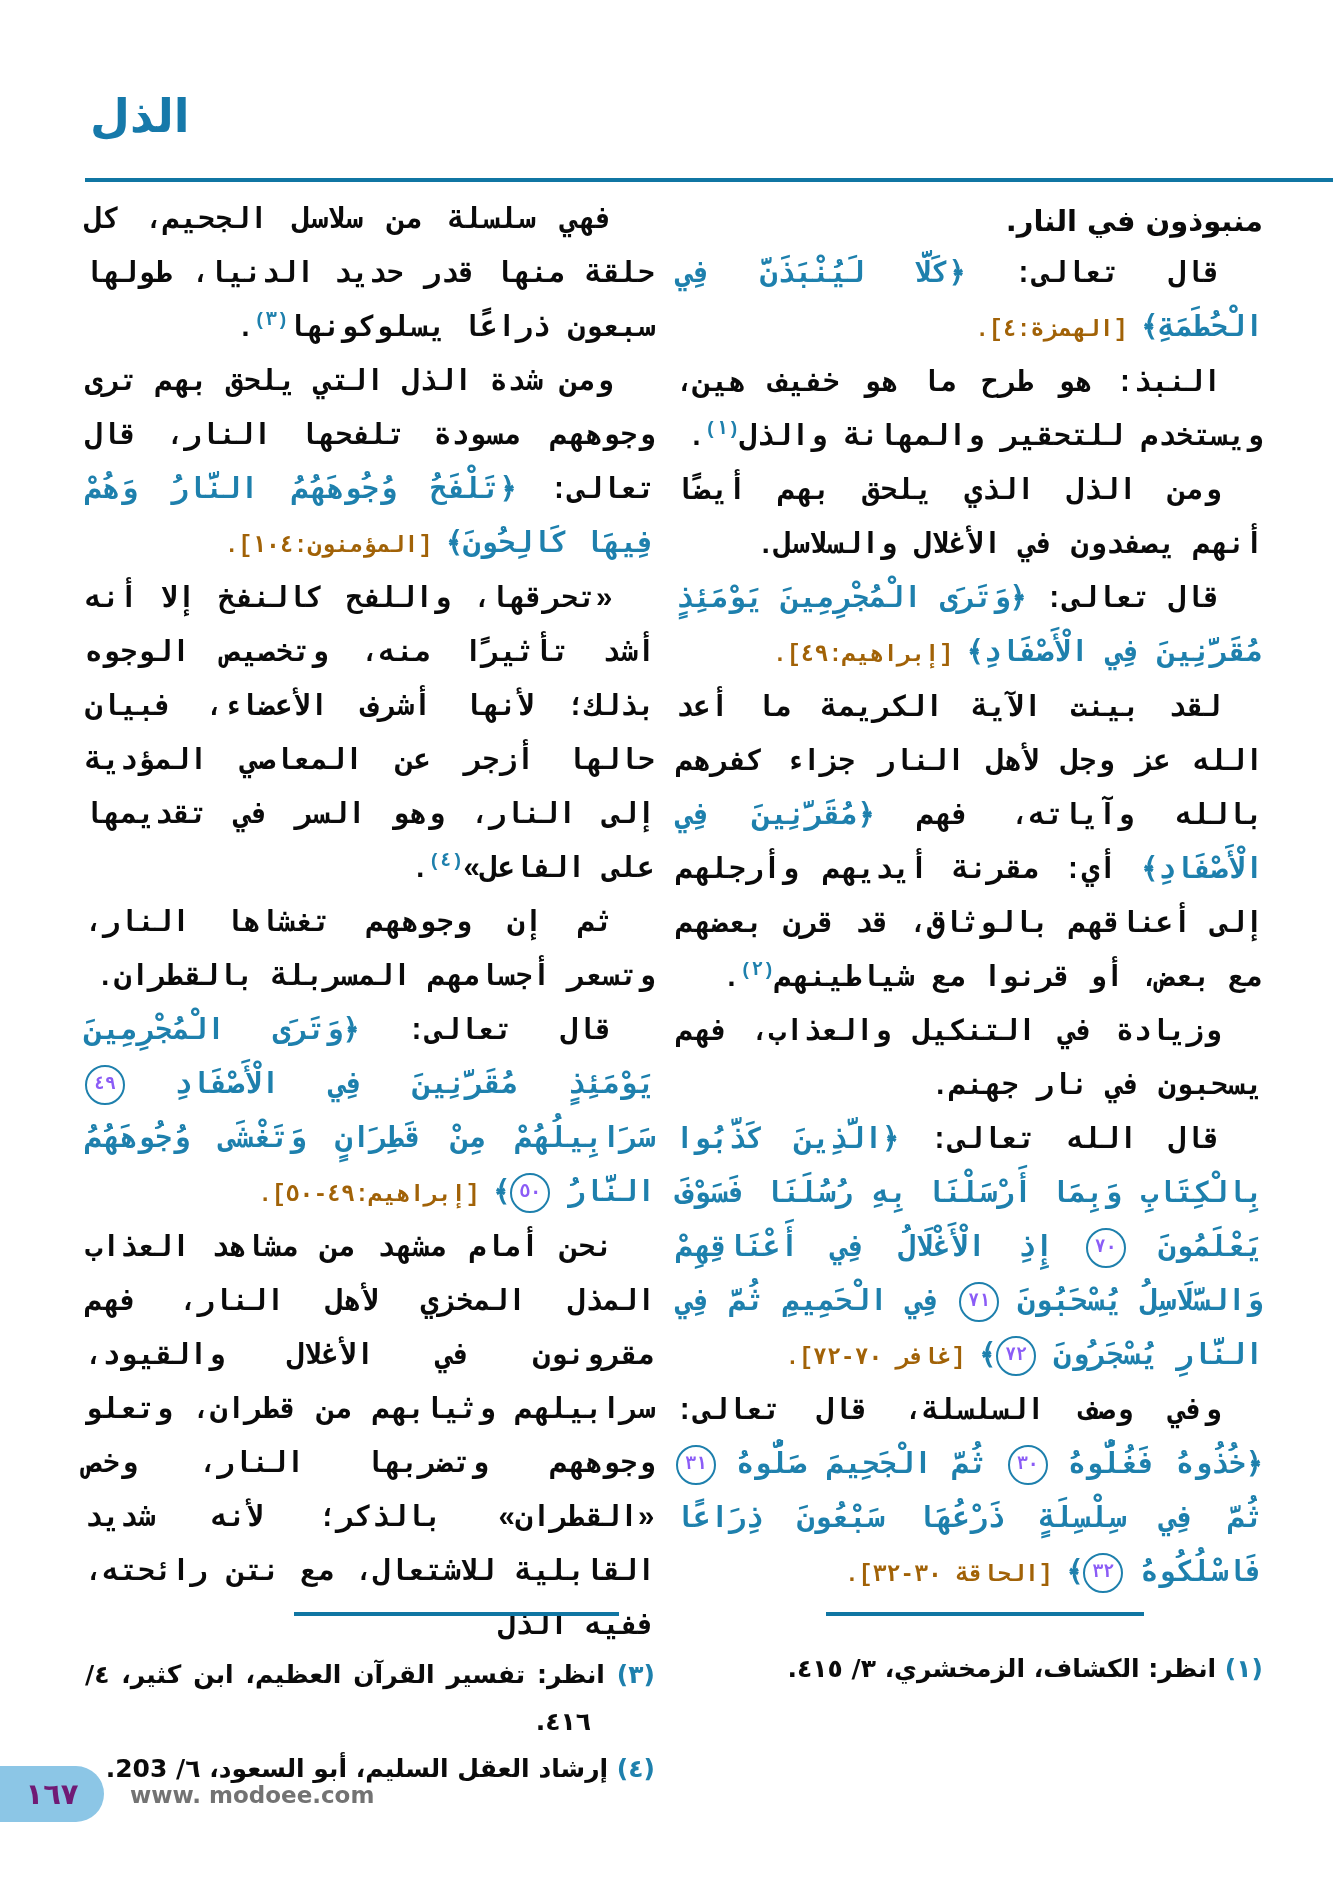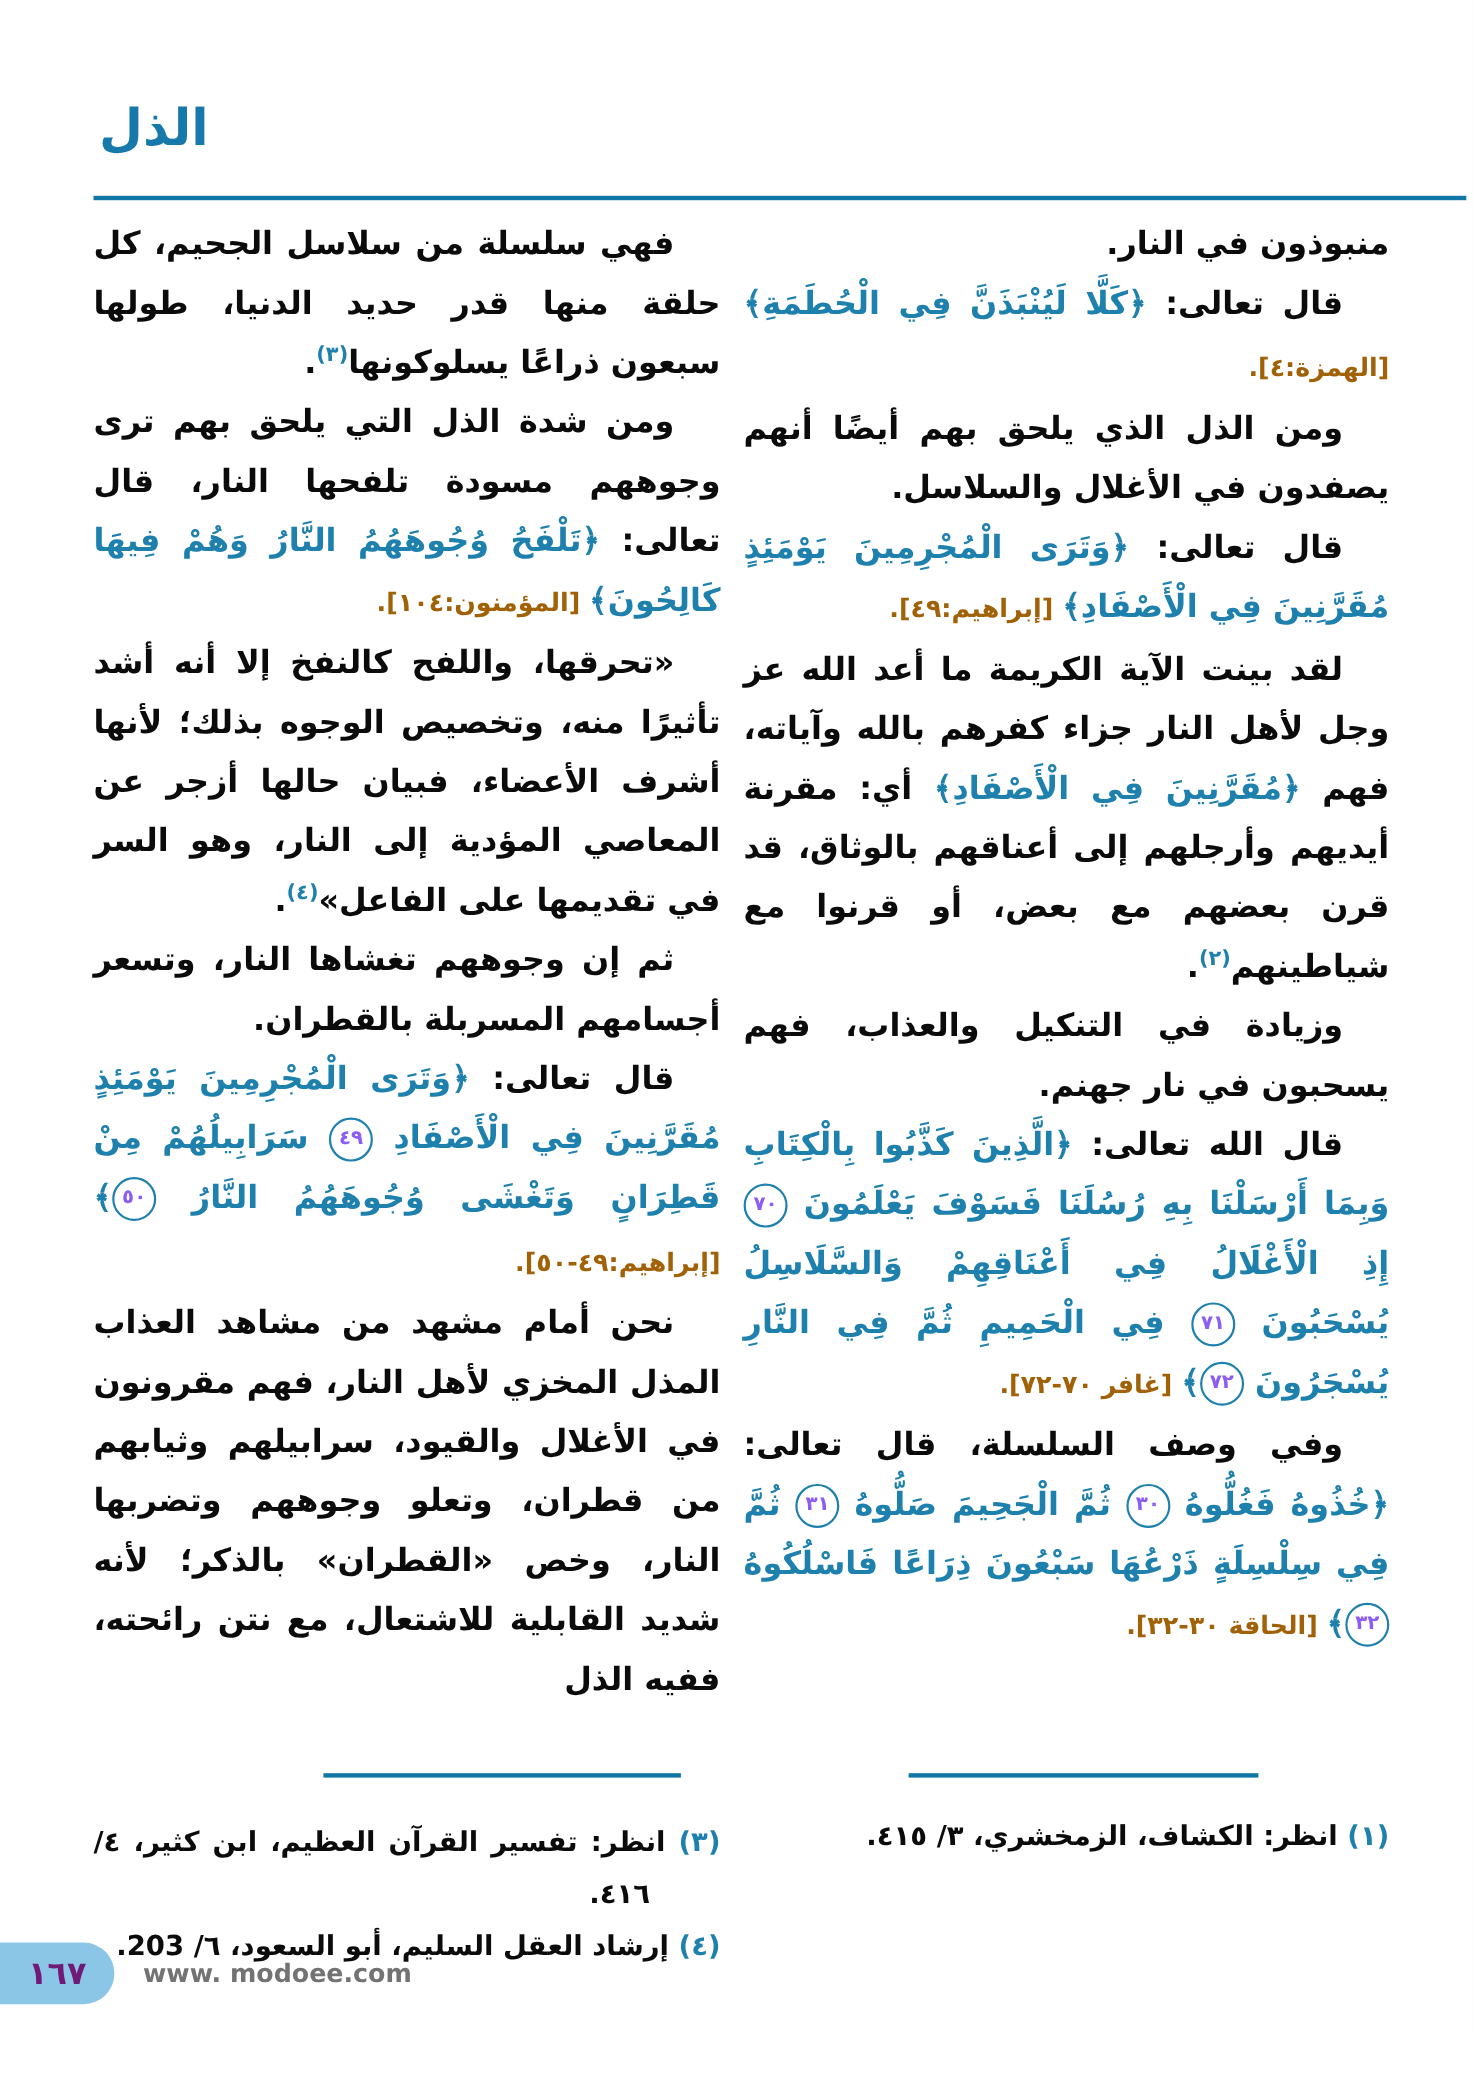--- a/index.html
+++ b/index.html
@@ -23,21 +23,21 @@
     background:#1076a3;
   }
   .col{
     position:absolute;top:194px;
     font-size:29px;font-weight:bold;line-height:54px;
     text-align:justify;text-justify:inter-word;
   }
   .col-right{right:76px;width:587px;}
   .col-left{left:85px;width:570px;}
   .para{margin:0;}
-  .para.indent{text-indent:42px;}
+  .para.indent{text-indent:42px;font-family:Liberation Mono, monospace;}
   .run-t{color:#0b0b0b;}
   .run-q{color:#1e80ad;}
   .run-r{color:#a16207;font-size:23px;font-weight:bold;}
   .run-f{color:#1e80ad;font-size:19px;vertical-align:super;line-height:0;font-weight:bold;}
   .ayah{
     display:inline-block;width:36px;height:36px;
     border:2px solid #1e80ad;border-radius:50%;
     color:#8b5cf6;font-size:18px;line-height:34px;
     text-align:center;vertical-align:middle;font-weight:bold;
     text-indent:0;
@@ -73,20 +73,21 @@
 
 <div class="page">
 
   <div class="page-title">الذل</div>
 
   <div class="header-rule"></div>
 
   <div class="col col-right" id="col-right">
       <p class="para"><span class="run-t">منبوذون في النار.</span></p>
       <p class="para indent"><span class="run-t">قال تعالى: </span><span class="run-q">﴿كَلَّا لَيُنْبَذَنَّ فِي الْحُطَمَةِ﴾</span><span class="run-r"> [الهمزة:٤].</span></p>
+      <p class="para indent"><span class="run-t">النبذ: هو طرح ما هو خفيف هين، ويستخدم للتحقير والمهانة والذل</span><span class="run-f">(١)</span><span class="run-t">.</span></p>
       <p class="para indent"><span class="run-t">ومن الذل الذي يلحق بهم أيضًا أنهم يصفدون في الأغلال والسلاسل.</span></p>
       <p class="para indent"><span class="run-t">قال تعالى: </span><span class="run-q">﴿وَتَرَى الْمُجْرِمِينَ يَوْمَئِذٍ مُقَرَّنِينَ فِي الْأَصْفَادِ﴾</span><span class="run-r"> [إبراهيم:٤٩].</span></p>
       <p class="para indent"><span class="run-t">لقد بينت الآية الكريمة ما أعد الله عز وجل لأهل النار جزاء كفرهم بالله وآياته، فهم </span><span class="run-q">﴿مُقَرَّنِينَ فِي الْأَصْفَادِ﴾</span><span class="run-t"> أي: مقرنة أيديهم وأرجلهم إلى أعناقهم بالوثاق، قد قرن بعضهم مع بعض، أو قرنوا مع شياطينهم</span><span class="run-f">(٢)</span><span class="run-t">.</span></p>
       <p class="para indent"><span class="run-t">وزيادة في التنكيل والعذاب، فهم يسحبون في نار جهنم.</span></p>
       <p class="para indent"><span class="run-t">قال الله تعالى: </span><span class="run-q">﴿الَّذِينَ كَذَّبُوا بِالْكِتَابِ وَبِمَا أَرْسَلْنَا بِهِ رُسُلَنَا فَسَوْفَ يَعْلَمُونَ </span><span class="ayah">٧٠</span><span class="run-q"> إِذِ الْأَغْلَالُ فِي أَعْنَاقِهِمْ وَالسَّلَاسِلُ يُسْحَبُونَ </span><span class="ayah">٧١</span><span class="run-q"> فِي الْحَمِيمِ ثُمَّ فِي النَّارِ يُسْجَرُونَ </span><span class="ayah">٧٢</span><span class="run-q">﴾</span><span class="run-r"> [غافر ٧٠-٧٢].</span></p>
       <p class="para indent"><span class="run-t">وفي وصف السلسلة، قال تعالى: </span><span class="run-q">﴿خُذُوهُ فَغُلُّوهُ </span><span class="ayah">٣٠</span><span class="run-q"> ثُمَّ الْجَحِيمَ صَلُّوهُ </span><span class="ayah">٣١</span><span class="run-q"> ثُمَّ فِي سِلْسِلَةٍ ذَرْعُهَا سَبْعُونَ ذِرَاعًا فَاسْلُكُوهُ </span><span class="ayah">٣٢</span><span class="run-q">﴾</span><span class="run-r"> [الحاقة ٣٠-٣٢].</span></p>
     </div>
 
   <div class="col col-left" id="col-left">
       <p class="para indent"><span class="run-t">فهي سلسلة من سلاسل الجحيم، كل حلقة منها قدر حديد الدنيا، طولها سبعون ذراعًا يسلوكونها</span><span class="run-f">(٣)</span><span class="run-t">.</span></p>

